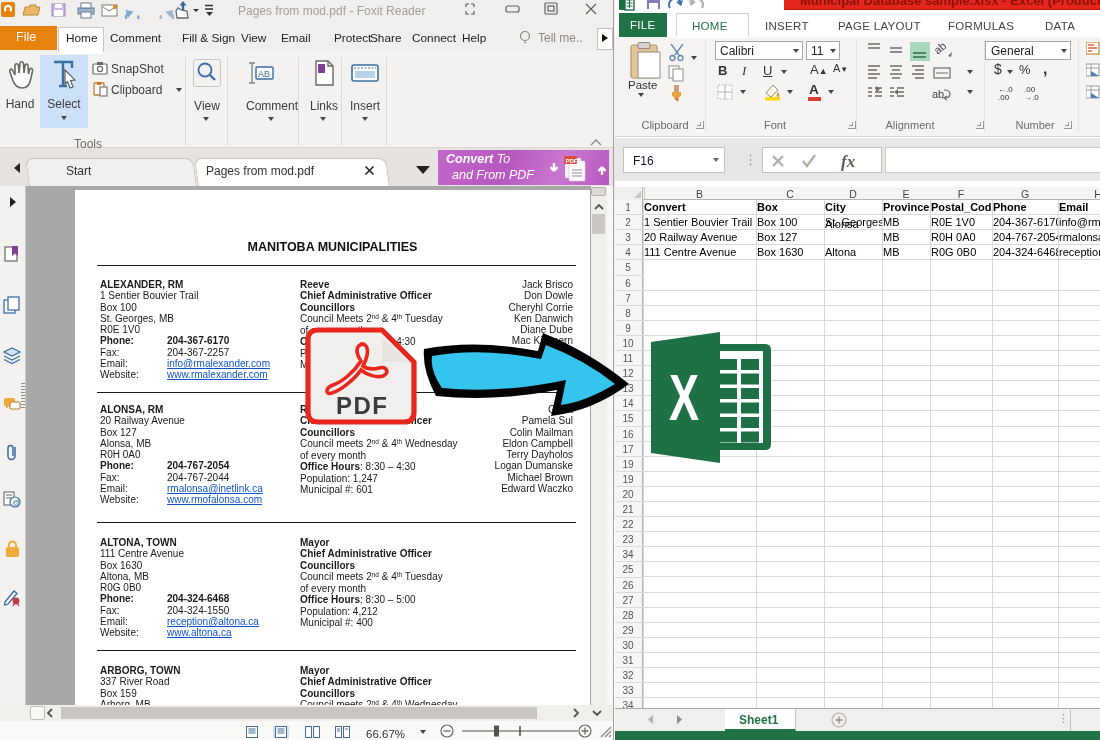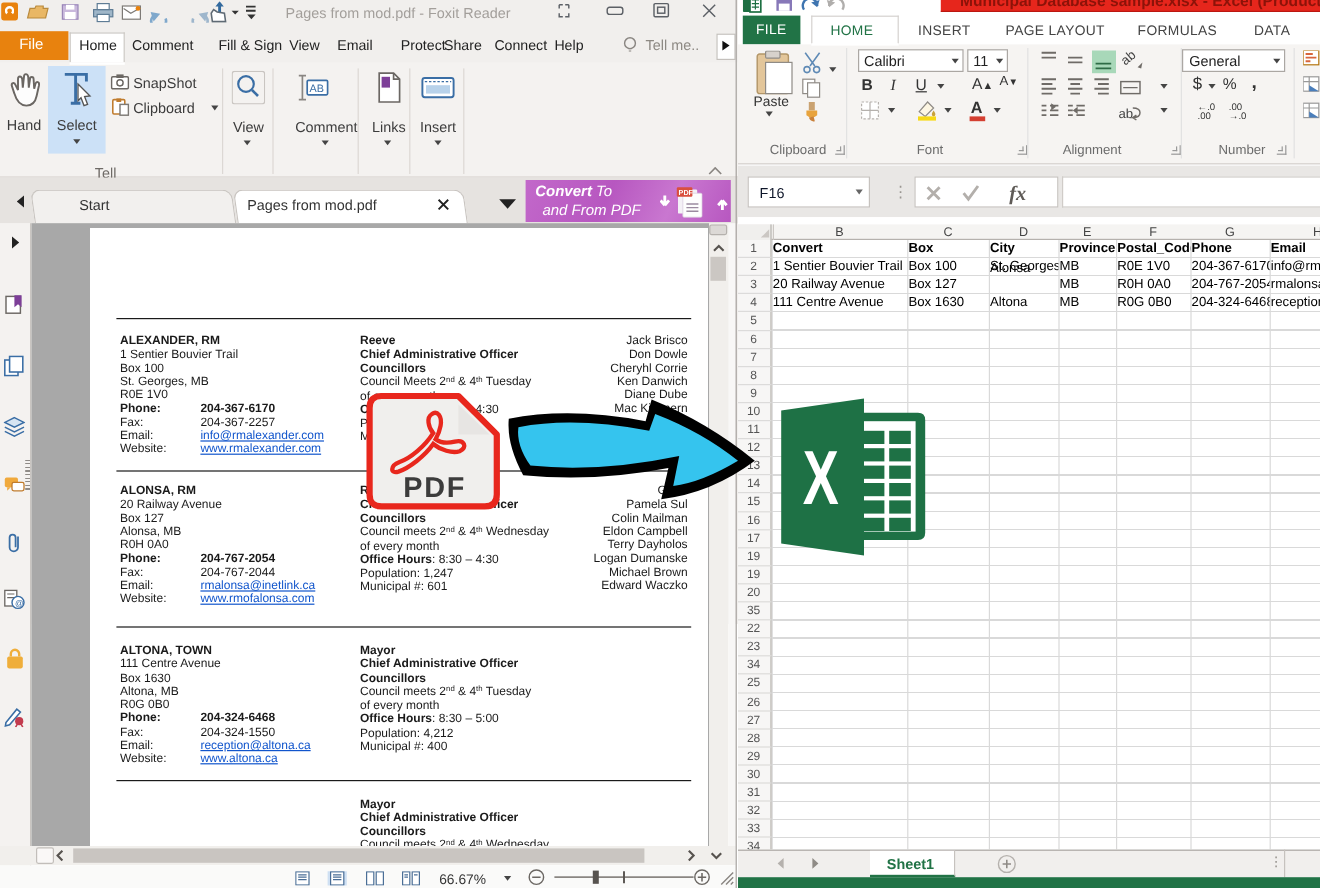--- a/index.html
+++ b/index.html
@@ -124,21 +124,21 @@
       <circle cx="8" cy="8" r="2.6" fill="none" stroke="#6b6763" stroke-width="1.2"></circle>
     </svg>
     <div class="a" style="left:111px;top:62px;font-size:12px;color:#3c3c3c">SnapShot</div>
     <svg class="a" style="left:92px;top:81px" width="16" height="16" viewBox="0 0 16 16">
       <rect x="2" y="2" width="10" height="12" rx="1" fill="#fff" stroke="#c07c2e" stroke-width="1.3"></rect>
       <rect x="5" y="1" width="4" height="3" fill="#c07c2e"></rect>
       <rect x="8" y="6" width="7" height="9" fill="#fff" stroke="#7d7a76" stroke-width="1.2"></rect>
     </svg>
     <div class="a" style="left:111px;top:83px;font-size:12px;color:#3c3c3c">Clipboard</div>
     <div class="a dtri" style="left:176px;top:88px"></div>
-    <div class="a rlabel" style="left:60px;top:137px;width:56px;color:#6e6a66">Tell</div>
+    <div class="a rlabel" style="left:60px;top:137px;width:56px;color:#6e6a66">Tools</div>
     <div class="a rsep" style="left:185px"></div>
 
     <svg class="a" style="left:193px;top:59px" width="28" height="28" viewBox="0 0 28 28">
       <rect x="0.5" y="0.5" width="27" height="27" rx="2" fill="none" stroke="#c9c5c1"></rect>
       <circle cx="12" cy="11" r="6.5" fill="none" stroke="#3a6ea5" stroke-width="1.8"></circle>
       <path d="M17 16 L22 21" stroke="#3a6ea5" stroke-width="2.2"></path>
     </svg>
     <div class="a rlabel" style="left:186px;top:99px;width:42px">View</div>
     <div class="a dtri" style="left:203px;top:117px"></div>
     <div class="a rsep" style="left:227px"></div>
@@ -240,20 +240,21 @@
     </svg>
     <svg class="a" style="left:3px;top:588px" width="18" height="18" viewBox="0 0 18 18">
       <path d="M2 14 L11 3 l3 2.5 L5 16 l-3.5 1 z" fill="#fff" stroke="#3a6ea5" stroke-width="1.3"></path>
       <circle cx="13" cy="13" r="3.4" fill="#c23b4e"></circle>
       <path d="M11.5 15.5 l-1.5 2.5 M14.5 15.5 l1.5 2.5" stroke="#c23b4e" stroke-width="1.3"></path>
     </svg>
     <div class="a" style="left:21px;top:383px;width:4px;height:26px;background:repeating-linear-gradient(to bottom,#8f8b87 0 1px,transparent 1px 3px)"></div>
 
     <div class="a" style="left:75px;top:190px;width:515px;height:515px;background:#fff;overflow:hidden" id="page">
 
+      <div class="a" style="left:0;top:50px;width:515px;text-align:center;font-size:12.5px;font-weight:bold;color:#111">MANITOBA MUNICIPALITIES</div>
       <div class="a hr" style="left:22px;top:74.5px"></div>
 
       <div class="a doc" style="left:25px;top:89px">
         <b>ALEXANDER, RM</b><br>1 Sentier Bouvier Trail<br>Box 100<br>St. Georges, MB<br>R0E 1V0<br>
         <span class="lb"><b>Phone:</b></span><b>204-367-6170</b><br>
         <span class="lb">Fax:</span>204-367-2257<br>
         <span class="lb">Email:</span><span class="doclink">info@rmalexander.com</span><br>
         <span class="lb">Website:</span><span class="doclink">www.rmalexander.com</span>
       </div>
       <div class="a doc" style="left:225px;top:89px">
@@ -299,20 +300,23 @@
       <div class="a doc" style="left:225px;top:347px">
         <b>Mayor</b><br><b>Chief Administrative Officer</b><br><b>Councillors</b><br>
         Council meets 2<span class="sp">nd</span> &amp; 4<span class="sp">th</span> Tuesday<br>
         of every month<br>
         <b>Office Hours</b>: 8:30 – 5:00<br>
         Population: 4,212<br>
         Municipal #: 400
       </div>
       <div class="a hr" style="left:22px;top:460px"></div>
 
+      <div class="a doc" style="left:25px;top:475px">
+        <b>ARBORG, TOWN</b><br>337 River Road<br>Box 159<br>Arborg, MB
+      </div>
       <div class="a doc" style="left:225px;top:475px">
         <b>Mayor</b><br><b>Chief Administrative Officer</b><br><b>Councillors</b><br>
         Council meets 2<span class="sp">nd</span> &amp; 4<span class="sp">th</span> Wednesday
       </div>
     </div>
 
     <div class="a" style="left:591px;top:186px;width:16px;height:519px;background:#f1efec"></div>
     <div class="a" style="left:591px;top:187px;width:15px;height:9px;background:#dcd9d6;border:1px solid #b5b1ad;border-radius:2px"></div>
     <svg class="a" style="left:594px;top:203px" width="10" height="8" viewBox="0 0 10 8">
         <path d="M1 6 L5 2 L9 6" fill="none" stroke="#57534f" stroke-width="1.8"></path>
@@ -590,21 +594,21 @@
       <div class="a rowno" style="left:0;top:228.5px">16</div>
       <div class="a" style="left:0;top:240.6px;width:28px;height:1px;background:#dcdbda"></div>
       <div class="a rowno" style="left:0;top:243.6px">17</div>
       <div class="a" style="left:0;top:255.7px;width:28px;height:1px;background:#dcdbda"></div>
       <div class="a rowno" style="left:0;top:258.7px">19</div>
       <div class="a" style="left:0;top:270.8px;width:28px;height:1px;background:#dcdbda"></div>
       <div class="a rowno" style="left:0;top:273.8px">19</div>
       <div class="a" style="left:0;top:285.9px;width:28px;height:1px;background:#dcdbda"></div>
       <div class="a rowno" style="left:0;top:288.9px">20</div>
       <div class="a" style="left:0;top:301.0px;width:28px;height:1px;background:#dcdbda"></div>
-      <div class="a rowno" style="left:0;top:304.0px">35</div>
+      <div class="a rowno" style="left:0;top:304.0px">21</div>
       <div class="a" style="left:0;top:316.1px;width:28px;height:1px;background:#dcdbda"></div>
       <div class="a rowno" style="left:0;top:319.1px">22</div>
       <div class="a" style="left:0;top:331.2px;width:28px;height:1px;background:#dcdbda"></div>
       <div class="a rowno" style="left:0;top:334.2px">23</div>
       <div class="a" style="left:0;top:346.3px;width:28px;height:1px;background:#dcdbda"></div>
       <div class="a rowno" style="left:0;top:349.3px">34</div>
       <div class="a" style="left:0;top:361.4px;width:28px;height:1px;background:#dcdbda"></div>
       <div class="a rowno" style="left:0;top:364.4px">25</div>
       <div class="a" style="left:0;top:376.5px;width:28px;height:1px;background:#dcdbda"></div>
       <div class="a rowno" style="left:0;top:379.5px">26</div>

